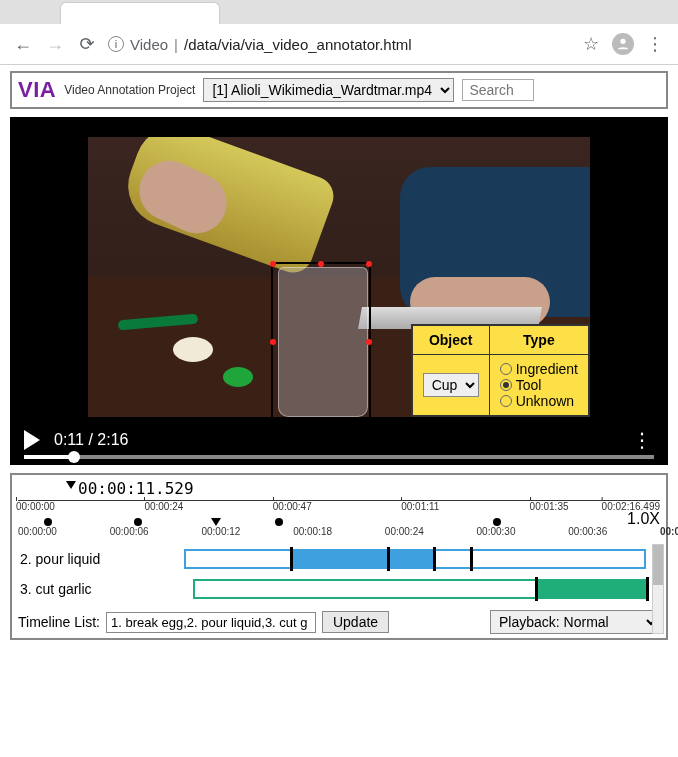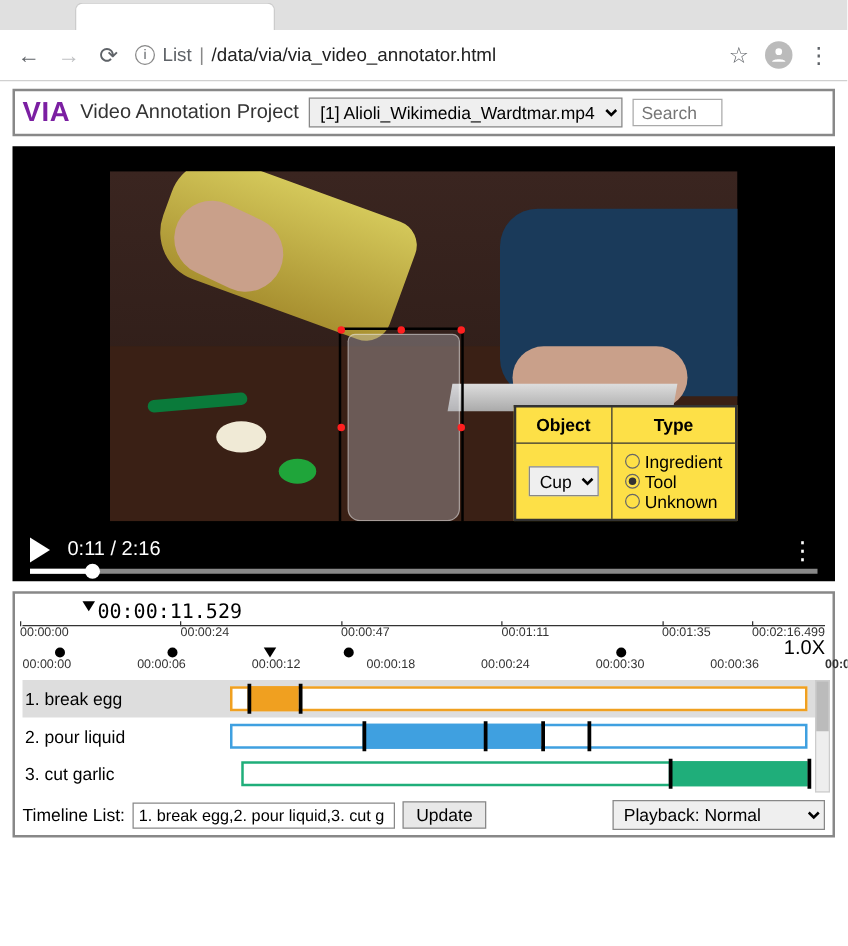--- a/index.html
+++ b/index.html
@@ -14,21 +14,21 @@
   .addr { flex:1; display:flex; align-items:center; gap:6px; color:#5f6368; font-size:15px; }
   .addr .pipe { color:#888; }
   .addr-text { color:#222; }
   .avatar { width:22px; height:22px; border-radius:50%; background:#bbb; display:flex; align-items:center; justify-content:center;}
   .avatar svg{width:16px;height:16px;fill:#fff;}
   
   
   .app { padding:6px 10px; }
   .topbar { display:flex; align-items:center; gap:8px; border:2px solid #888; padding:4px 6px; }
   .logo { color:#7b1fa2; font-weight:bold; font-size:22px; letter-spacing:0.5px; }
-  .proj { font-size:16px; color:#333; }
+  .proj { font-size:12px; color:#333; }
   .select { border:1px solid #888; background:#efefef; font-size:14px; padding:2px 4px; font-family:inherit; }
   .search { border:1px solid #aaa; padding:2px 6px; font-size:14px; width:72px; color:#4c1d95; background:#fff; font-family:inherit;}
   
   
   .video { margin-top:8px; background:#000; height:348px; position:relative; overflow:hidden; }
   .frame { position:absolute; left:78px; top:20px; right:78px; bottom:48px; overflow:hidden; }
   .scene { width:100%; height:100%; background:linear-gradient(#3a2520,#2a1a15); position:relative; }
   .table { position:absolute; left:0; right:0; top:140px; bottom:0; background:#3a2015; }
   .bottle { position:absolute; left:40px; top:10px; width:200px; height:100px; background:linear-gradient(#d4c85a,#a89030); border-radius:40px 20px 20px 40px; transform:rotate(20deg); }
   .hand1 { position:absolute; left:50px; top:30px; width:90px; height:60px; background:#c9a08a; border-radius:30px; transform:rotate(25deg);}
@@ -100,21 +100,21 @@
 <div class="chrome">
   <div class="tab-strip">
     <div class="tab"></div>
   </div>
   <div class="toolbar">
     <div class="tb-icon">←</div>
     <div class="tb-icon" style="opacity:.4">→</div>
     <div class="tb-icon">⟳</div>
     <div class="addr">
       <span style="border:1px solid #888;border-radius:50%;width:16px;height:16px;display:inline-flex;align-items:center;justify-content:center;font-size:11px;">i</span>
-      <span>List</span>
+      <span>Video</span>
       <span class="pipe">|</span>
       <span class="addr-text">/data/via/via_video_annotator.html</span>
     </div>
     <div class="tb-icon">☆</div>
     <div class="avatar">
         <svg viewBox="0 0 24 24">
           <circle cx="12" cy="8" r="4"></circle>
           <path d="M4 20c0-4 16-4 16 0z"></path>
         </svg>
       </div>
@@ -230,29 +230,20 @@
           <span class="dot" style="left: 40%;"></span>
           <span class="dot" style="left: 74%;"></span>
           <span class="tri" style="left: 30%;"></span>
         </div>
     </div>
 
     <div class="tracks" id="tracks">
       <div class="vscroll">
           <div class="vthumb"></div>
         </div>
-    <div class="track sel">
-          <div class="track-label">1. break egg</div>
-          <div class="track-lane">
-            <div class="seg-outline" style="left: 0%; right: 0%; border-color: rgb(240, 160, 32);"></div>
-            <div class="seg-fill" style="left: 3%; right: 88%; background: rgb(240, 160, 32);"></div>
-            <div class="seg-bar" style="left: 3%;"></div>
-            <div class="seg-bar" style="left: 12%;"></div>
-          </div>
-        </div>
         <div class="track">
           <div class="track-label">2. pour liquid</div>
           <div class="track-lane">
             <div class="seg-outline" style="left: 0%; right: 0%; border-color: rgb(63, 160, 224);"></div>
             <div class="seg-fill" style="left: 23%; right: 46%; background: rgb(63, 160, 224);"></div>
             <div class="seg-bar" style="left: 23%;"></div>
             <div class="seg-bar" style="left: 44%;"></div>
             <div class="seg-bar" style="left: 54%;"></div>
             <div class="seg-bar" style="left: 62%;"></div>
           </div>

